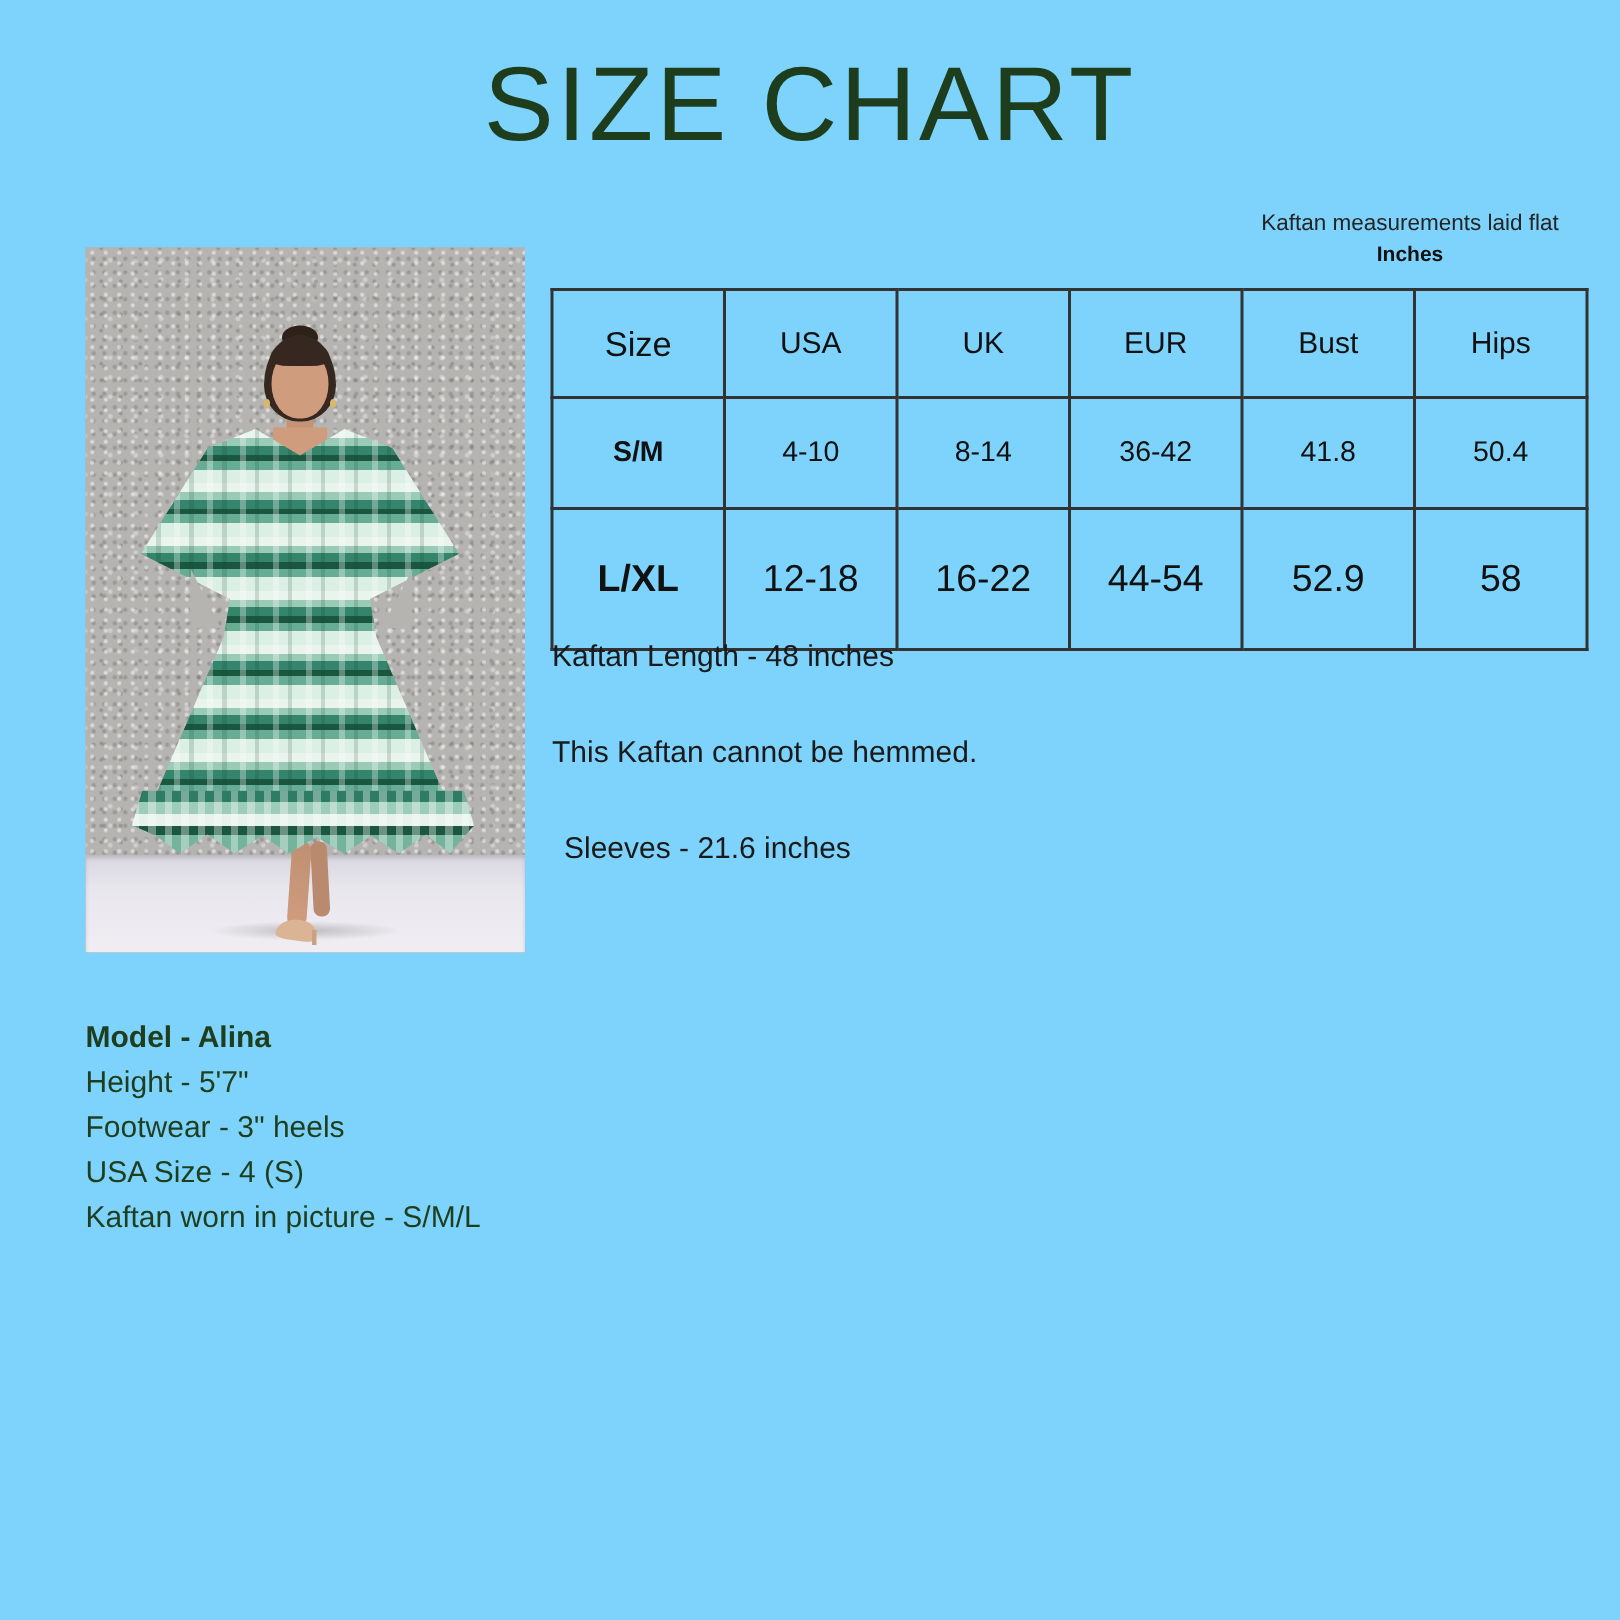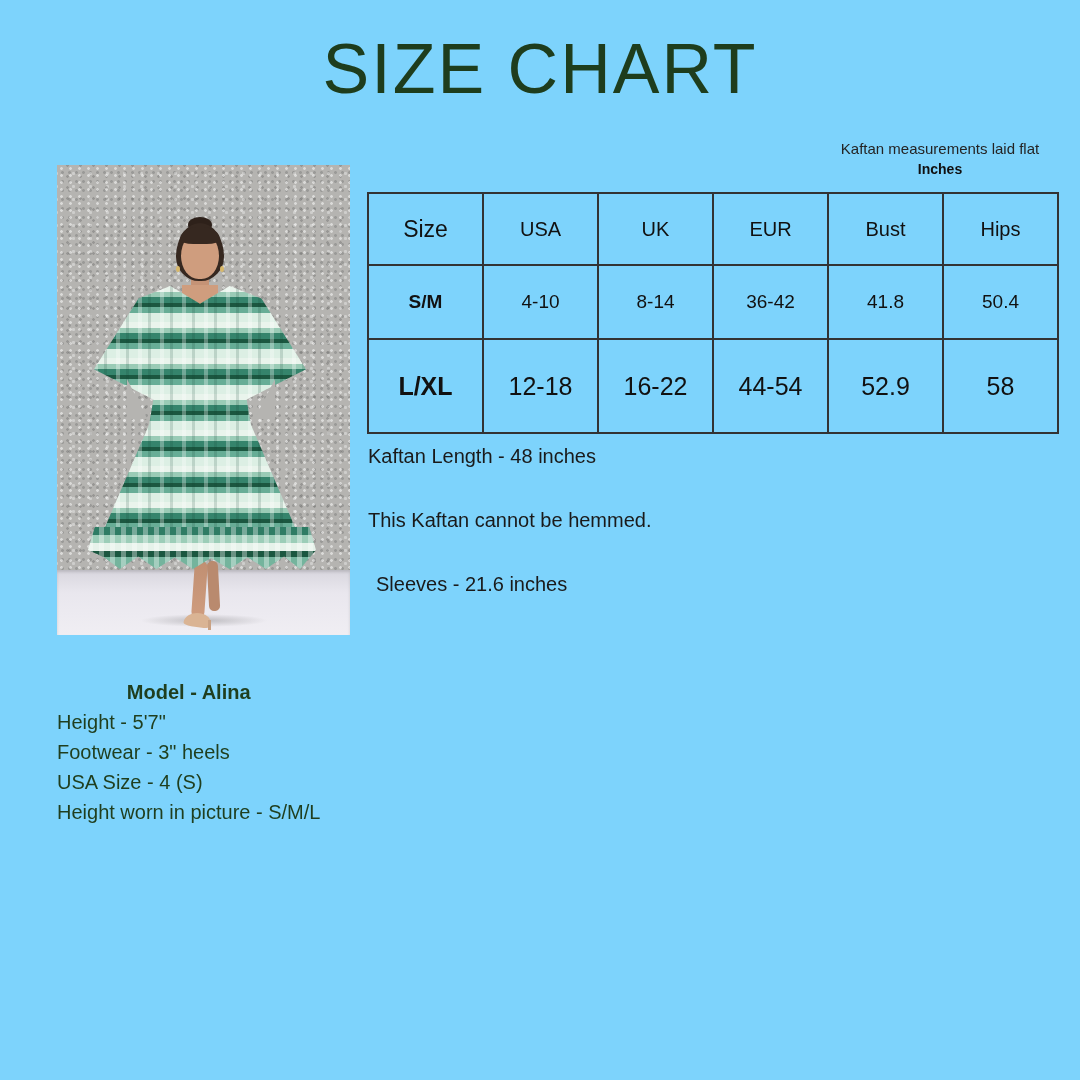--- a/index.html
+++ b/index.html
@@ -103,29 +103,29 @@
   .size-table th, .size-table td {
     border:2px solid #333333; text-align:center; vertical-align:middle; padding:0;
   }
   .size-table thead th { height:70px; font-size:20px; font-weight:400; }
   .size-table thead th.first { font-size:23px; }
   .size-table tr.row-sm  td { height:72px; font-size:19px;margin-left:44px; }
   .size-table tr.row-lxl td { height:92px; font-size:25px; }
   .size-table td.rowlabel { font-weight:700; }
 
   
-  .details { position:absolute; left:368px; top:444px; color:#1a1a1a; font-size:20px; }
+  .details { position:absolute; left:368px; top:426px; color:#1a1a1a; font-size:20px; }
   .details p { margin:0; line-height:24px; }
   .details p + p { margin-top:40px; }
   .details .indent { padding-left:8px; }
 
   
   .model-info { position:absolute; left:57px; top:677px; color:#1f3e1e;
     font-size:20px; line-height:30px; }
-  .model-info .bold { font-weight:700;text-align:center; }
+  .model-info .bold { font-weight:700; }
 </style>
 </head>
 <body>
 
 <div class="canvas">
 
   <div class="title">SIZE CHART</div>
 
   <div class="note">
     <div class="note-line1">Kaftan measurements laid flat</div>
@@ -190,16 +190,16 @@
     <p>Kaftan Length - 48 inches</p>
     <p>This Kaftan cannot be hemmed.</p>
     <p class="indent">Sleeves - 21.6 inches</p>
   </div>
 
   <div class="model-info">
     <div class="bold">Model - Alina</div>
     <div>Height - 5'7"</div>
     <div>Footwear - 3" heels</div>
     <div>USA Size - 4 (S)</div>
-    <div>Height worn in picture - S/M/L</div>
+    <div>Kaftan worn in picture - S/M/L</div>
   </div>
 
 </div>
 
 </body></html>

